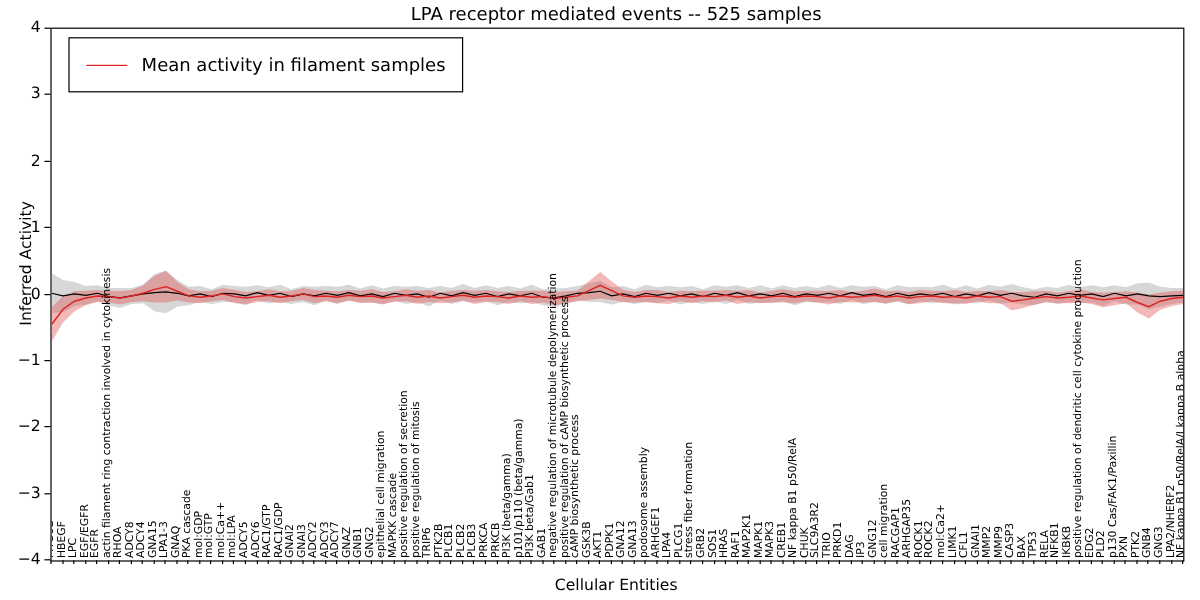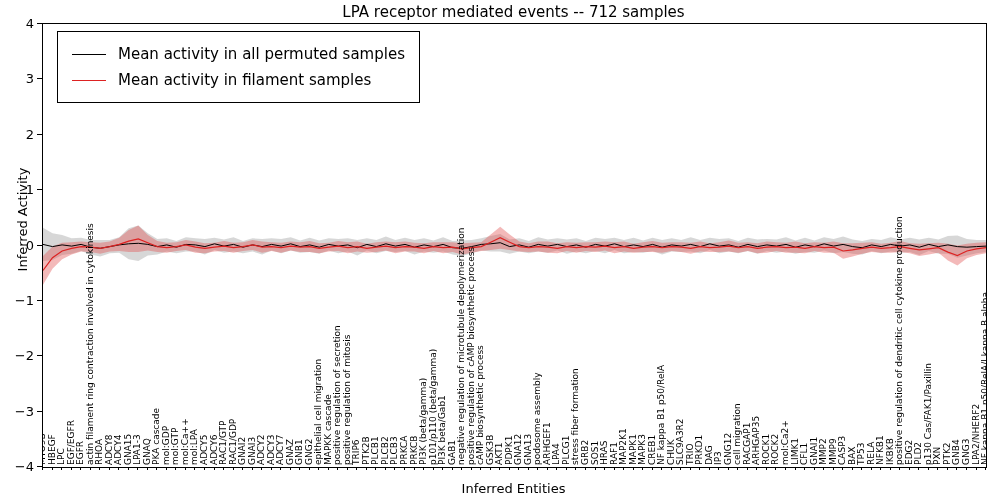--- a/index.html
+++ b/index.html
@@ -48,21 +48,21 @@
     font-size:9px;line-height:9px;white-space:nowrap;
     transform:rotate(-90deg);transform-origin:0 100%;
     bottom:2px;
   }
 </style>
 </head>
 <body>
 
 <div class="figure">
 
-  <div class="title">LPA receptor mediated events -- 712 samples</div>
+  <div class="title">LPA receptor mediated events -- 525 samples</div>
 
   <div class="ylabel">Inferred Activity</div>
 
   <div class="plot">
 
     <svg class="chart" id="chart-svg" width="943" height="443" viewBox="0 0 943 443">
       <path id="band0" fill="#b0b0b0" fill-opacity="0.50" stroke="none" d="M0.0,203.8 L9.5,209.3 L19.1,211.0 L28.6,214.3 L38.1,213.7 L47.6,216.0 L57.2,216.0 L66.7,216.0 L76.2,213.2 L85.7,204.3 L95.3,201.6 L104.8,209.3 L114.3,214.9 L123.8,214.3 L133.4,217.1 L142.9,213.2 L152.4,214.3 L161.9,214.9 L171.5,213.7 L181.0,215.4 L190.5,213.2 L200.0,217.1 L209.6,214.3 L219.1,214.9 L228.6,214.3 L238.1,214.9 L247.7,213.2 L257.2,216.5 L266.7,213.7 L276.2,216.5 L285.8,214.3 L295.3,214.9 L304.8,214.3 L314.3,216.0 L323.9,214.3 L333.4,216.0 L342.9,212.6 L352.4,216.0 L362.0,213.7 L371.5,216.0 L381.0,214.3 L390.5,216.5 L400.1,213.2 L409.6,217.1 L419.1,216.5 L428.6,216.0 L438.2,214.3 L447.7,212.1 L457.2,209.9 L466.7,215.4 L476.3,214.3 L485.8,217.1 L495.3,213.2 L504.8,215.4 L514.4,214.3 L523.9,215.4 L533.4,214.3 L542.9,217.1 L552.5,213.7 L562.0,214.9 L571.5,213.7 L581.0,216.0 L590.6,213.7 L600.1,216.5 L609.6,213.7 L619.1,216.0 L628.7,214.3 L638.2,216.0 L647.7,213.2 L657.2,216.0 L666.8,213.7 L676.3,214.9 L685.8,214.3 L695.3,217.1 L704.9,213.7 L714.4,215.4 L723.9,214.9 L733.4,215.4 L743.0,213.2 L752.5,216.5 L762.0,213.7 L771.5,216.5 L781.1,213.2 L790.6,214.9 L800.1,212.6 L809.6,215.4 L819.2,217.1 L828.7,214.9 L838.2,216.0 L847.7,213.2 L857.3,215.4 L866.8,213.7 L876.3,215.4 L885.8,213.7 L895.4,215.4 L904.9,212.1 L914.4,211.5 L923.9,214.9 L933.5,216.0 L943.0,216.0 L943.0,228.1 L933.5,229.3 L923.9,231.5 L914.4,233.7 L904.9,229.8 L895.4,229.8 L885.8,227.0 L876.3,230.9 L866.8,228.1 L857.3,228.7 L847.7,227.6 L838.2,229.3 L828.7,227.0 L819.2,230.4 L809.6,229.8 L800.1,228.1 L790.6,229.3 L781.1,226.5 L771.5,228.7 L762.0,228.1 L752.5,229.8 L743.0,227.6 L733.4,228.7 L723.9,227.0 L714.4,229.8 L704.9,227.0 L695.3,229.3 L685.8,227.6 L676.3,229.3 L666.8,225.9 L657.2,229.3 L647.7,227.6 L638.2,228.1 L628.7,227.6 L619.1,230.4 L609.6,227.0 L600.1,228.7 L590.6,228.1 L581.0,229.3 L571.5,225.9 L562.0,229.3 L552.5,227.0 L542.9,229.3 L533.4,227.6 L523.9,229.8 L514.4,226.5 L504.8,228.7 L495.3,227.6 L485.8,229.3 L476.3,227.6 L466.7,229.8 L457.2,227.6 L447.7,227.6 L438.2,226.5 L428.6,229.3 L419.1,232.0 L409.6,230.4 L400.1,227.6 L390.5,228.7 L381.0,227.6 L371.5,230.4 L362.0,227.0 L352.4,228.1 L342.9,227.0 L333.4,229.3 L323.9,226.5 L314.3,231.5 L304.8,227.6 L295.3,229.3 L285.8,226.5 L276.2,229.8 L266.7,228.1 L257.2,228.7 L247.7,226.5 L238.1,229.3 L228.6,226.5 L219.1,230.4 L209.6,227.6 L200.0,229.3 L190.5,227.6 L181.0,228.7 L171.5,225.9 L161.9,230.4 L152.4,227.6 L142.9,227.6 L133.4,229.3 L123.8,227.6 L114.3,230.4 L104.8,231.5 L95.3,237.0 L85.7,235.3 L76.2,228.7 L66.7,229.3 L57.2,232.6 L47.6,230.4 L38.1,227.0 L28.6,229.8 L19.1,230.9 L9.5,235.9 L0.0,237.0 Z"></path>
       <path id="band1" fill="#e05050" fill-opacity="0.40" stroke="none" d="M0.0,232.0 L9.5,222.6 L19.1,218.7 L28.6,218.2 L38.1,217.6 L47.6,218.2 L57.2,218.7 L66.7,217.6 L76.2,213.7 L85.7,206.0 L95.3,201.6 L104.8,211.0 L114.3,217.1 L123.8,218.7 L133.4,218.2 L142.9,216.0 L152.4,217.6 L161.9,219.3 L171.5,218.7 L181.0,217.1 L190.5,218.7 L200.0,218.2 L209.6,216.0 L219.1,217.6 L228.6,218.2 L238.1,218.7 L247.7,217.6 L257.2,218.2 L266.7,217.1 L276.2,219.3 L285.8,218.7 L295.3,217.1 L304.8,218.2 L314.3,217.6 L323.9,219.8 L333.4,218.2 L342.9,217.6 L352.4,218.2 L362.0,217.6 L371.5,218.7 L381.0,219.3 L390.5,218.2 L400.1,218.2 L409.6,218.2 L419.1,219.3 L428.6,218.7 L438.2,218.2 L447.7,210.4 L457.2,202.7 L466.7,210.4 L476.3,217.6 L485.8,219.3 L495.3,217.6 L504.8,217.6 L514.4,219.3 L523.9,218.2 L533.4,218.7 L542.9,218.2 L552.5,218.2 L562.0,217.6 L571.5,218.2 L581.0,217.6 L590.6,219.8 L600.1,218.2 L609.6,217.1 L619.1,218.7 L628.7,218.2 L638.2,218.2 L647.7,218.7 L657.2,217.6 L666.8,219.3 L676.3,218.2 L685.8,216.5 L695.3,218.7 L704.9,218.2 L714.4,219.3 L723.9,217.6 L733.4,218.2 L743.0,218.7 L752.5,217.6 L762.0,219.3 L771.5,218.2 L781.1,218.7 L790.6,217.6 L800.1,219.3 L809.6,219.3 L819.2,218.7 L828.7,218.2 L838.2,219.8 L847.7,218.7 L857.3,217.1 L866.8,219.3 L876.3,219.8 L885.8,219.3 L895.4,218.7 L904.9,219.8 L914.4,221.5 L923.9,219.8 L933.5,218.7 L943.0,218.2 L943.0,229.3 L933.5,230.9 L923.9,234.2 L914.4,241.4 L904.9,236.5 L895.4,228.7 L885.8,230.4 L876.3,232.0 L866.8,229.3 L857.3,228.1 L847.7,228.7 L838.2,228.7 L828.7,228.1 L819.2,229.8 L809.6,232.6 L800.1,234.8 L790.6,228.7 L781.1,228.7 L771.5,227.0 L762.0,229.3 L752.5,228.7 L743.0,228.7 L733.4,227.0 L723.9,228.7 L714.4,229.3 L704.9,227.0 L695.3,228.7 L685.8,227.6 L676.3,228.1 L666.8,228.1 L657.2,227.6 L647.7,229.8 L638.2,228.1 L628.7,227.0 L619.1,228.7 L609.6,228.1 L600.1,228.1 L590.6,228.7 L581.0,227.6 L571.5,229.3 L562.0,226.5 L552.5,228.1 L542.9,227.0 L533.4,228.7 L523.9,227.0 L514.4,229.3 L504.8,228.7 L495.3,227.6 L485.8,228.1 L476.3,227.6 L466.7,225.9 L457.2,224.8 L447.7,225.9 L438.2,227.0 L428.6,228.7 L419.1,230.4 L409.6,228.1 L400.1,229.3 L390.5,227.0 L381.0,229.3 L371.5,227.6 L362.0,227.6 L352.4,229.3 L342.9,226.5 L333.4,228.1 L323.9,228.7 L314.3,227.6 L304.8,229.3 L295.3,227.0 L285.8,227.6 L276.2,229.3 L266.7,228.1 L257.2,228.1 L247.7,226.5 L238.1,228.7 L228.6,227.0 L219.1,228.7 L209.6,225.9 L200.0,227.0 L190.5,228.7 L181.0,227.0 L171.5,227.6 L161.9,229.3 L152.4,228.7 L142.9,225.9 L133.4,227.0 L123.8,228.7 L114.3,228.1 L104.8,226.5 L95.3,228.1 L85.7,228.1 L76.2,227.0 L66.7,227.6 L57.2,229.8 L47.6,228.1 L38.1,227.6 L28.6,230.4 L19.1,235.3 L9.5,244.8 L0.0,260.8 Z"></path>
       <path id="line0" fill="none" stroke="#000000" stroke-width="1" d="M0.0,220.4 L9.5,222.6 L19.1,220.9 L28.6,222.1 L38.1,220.4 L47.6,223.2 L57.2,224.3 L66.7,222.6 L76.2,220.9 L85.7,219.8 L95.3,219.3 L104.8,220.4 L114.3,222.6 L123.8,220.9 L133.4,223.2 L142.9,220.4 L152.4,220.9 L161.9,222.6 L171.5,219.8 L181.0,222.1 L190.5,220.4 L200.0,223.2 L209.6,220.9 L219.1,222.6 L228.6,220.4 L238.1,222.1 L247.7,219.8 L257.2,222.6 L266.7,220.9 L276.2,223.2 L285.8,220.4 L295.3,222.1 L304.8,220.9 L314.3,223.7 L323.9,220.4 L333.4,222.6 L342.9,219.8 L352.4,222.1 L362.0,220.4 L371.5,223.2 L381.0,220.9 L390.5,222.6 L400.1,220.4 L409.6,223.7 L419.1,224.3 L428.6,222.6 L438.2,220.4 L447.7,219.8 L457.2,218.7 L466.7,222.6 L476.3,220.9 L485.8,223.2 L495.3,220.4 L504.8,222.1 L514.4,220.4 L523.9,222.6 L533.4,220.9 L542.9,223.2 L552.5,220.4 L562.0,222.1 L571.5,219.8 L581.0,222.6 L590.6,220.9 L600.1,222.6 L609.6,220.4 L619.1,223.2 L628.7,220.9 L638.2,222.1 L647.7,220.4 L657.2,222.6 L666.8,219.8 L676.3,222.1 L685.8,220.9 L695.3,223.2 L704.9,220.4 L714.4,222.6 L723.9,220.9 L733.4,222.1 L743.0,220.4 L752.5,223.2 L762.0,220.9 L771.5,222.6 L781.1,219.8 L790.6,222.1 L800.1,220.4 L809.6,222.6 L819.2,223.7 L828.7,220.9 L838.2,222.6 L847.7,220.4 L857.3,222.1 L866.8,220.9 L876.3,223.2 L885.8,220.4 L895.4,222.6 L904.9,220.9 L914.4,222.6 L923.9,223.2 L933.5,222.6 L943.0,222.1"></path>
       <path id="line1" fill="none" stroke="#dd2222" stroke-width="1.2" d="M0.0,246.4 L9.5,233.7 L19.1,227.0 L28.6,224.3 L38.1,222.6 L47.6,223.2 L57.2,224.3 L66.7,222.6 L76.2,220.4 L85.7,217.1 L95.3,214.9 L104.8,218.7 L114.3,222.6 L123.8,223.7 L133.4,222.6 L142.9,220.9 L152.4,223.2 L161.9,224.3 L171.5,223.2 L181.0,222.1 L190.5,223.7 L200.0,222.6 L209.6,220.9 L219.1,223.2 L228.6,222.6 L238.1,223.7 L247.7,222.1 L257.2,223.2 L266.7,222.6 L276.2,224.3 L285.8,223.2 L295.3,222.1 L304.8,223.7 L314.3,222.6 L323.9,224.3 L333.4,223.2 L342.9,222.1 L352.4,223.7 L362.0,222.6 L371.5,223.2 L381.0,224.3 L390.5,222.6 L400.1,223.7 L409.6,223.2 L419.1,224.8 L428.6,223.7 L438.2,222.6 L447.7,218.2 L457.2,213.7 L466.7,218.2 L476.3,222.6 L485.8,223.7 L495.3,222.6 L504.8,223.2 L514.4,224.3 L523.9,222.6 L533.4,223.7 L542.9,222.6 L552.5,223.2 L562.0,222.1 L571.5,223.7 L581.0,222.6 L590.6,224.3 L600.1,223.2 L609.6,222.6 L619.1,223.7 L628.7,222.6 L638.2,223.2 L647.7,224.3 L657.2,222.6 L666.8,223.7 L676.3,223.2 L685.8,222.1 L695.3,223.7 L704.9,222.6 L714.4,224.3 L723.9,223.2 L733.4,222.6 L743.0,223.7 L752.5,223.2 L762.0,224.3 L771.5,222.6 L781.1,223.7 L790.6,223.2 L800.1,227.0 L809.6,225.9 L819.2,224.3 L828.7,223.2 L838.2,224.3 L847.7,223.7 L857.3,222.6 L866.8,224.3 L876.3,225.9 L885.8,224.8 L895.4,223.7 L904.9,228.1 L914.4,231.5 L923.9,227.0 L933.5,224.8 L943.0,223.7"></path>
@@ -165,24 +165,20 @@
         <span class="xtick-label" style="left: 889.8px;">p130 Cas/FAK1/Paxillin</span>
         <span class="xtick-label" style="left: 899.4px;">PXN</span>
         <span class="xtick-label" style="left: 908.9px;">PTK2</span>
         <span class="xtick-label" style="left: 918.4px;">GNB4</span>
         <span class="xtick-label" style="left: 927.9px;">GNG3</span>
         <span class="xtick-label" style="left: 937.5px;">LPA2/NHERF2</span>
         <span class="xtick-label" style="left: 947px;">NF kappa B1 p50/RelA/I kappa B alpha</span>
       </div>
 
     <div class="legend">
-      <div class="legend-row">
-        <span class="legend-swatch" id="sw0" style="border-top-color: rgb(0, 0, 0);"></span>
-        <span class="legend-label">Mean activity in all permuted samples</span>
-      </div>
       <div class="legend-row">
         <span class="legend-swatch" id="sw1" style="border-top-color: rgb(221, 34, 34);"></span>
         <span class="legend-label">Mean activity in filament samples</span>
       </div>
     </div>
 
   </div>
 
   <div id="yticks">
       <div class="ytick-label" style="left: 4px; top: 460px;">−4</div>
@@ -300,15 +296,15 @@
       <div class="xtick-mark" style="left: 918.3px; top: 467px;"></div>
       <div class="xtick-mark" style="left: 927.8px; top: 467px;"></div>
       <div class="xtick-mark" style="left: 937.4px; top: 467px;"></div>
       <div class="xtick-mark" style="left: 946.9px; top: 467px;"></div>
       <div class="xtick-mark" style="left: 956.4px; top: 467px;"></div>
       <div class="xtick-mark" style="left: 965.9px; top: 467px;"></div>
       <div class="xtick-mark" style="left: 975.5px; top: 467px;"></div>
       <div class="xtick-mark" style="left: 985px; top: 467px;"></div>
     </div>
 
-  <div class="xlabel-axis">Inferred Entities</div>
+  <div class="xlabel-axis">Cellular Entities</div>
 
 </div>
 
 </body></html>

